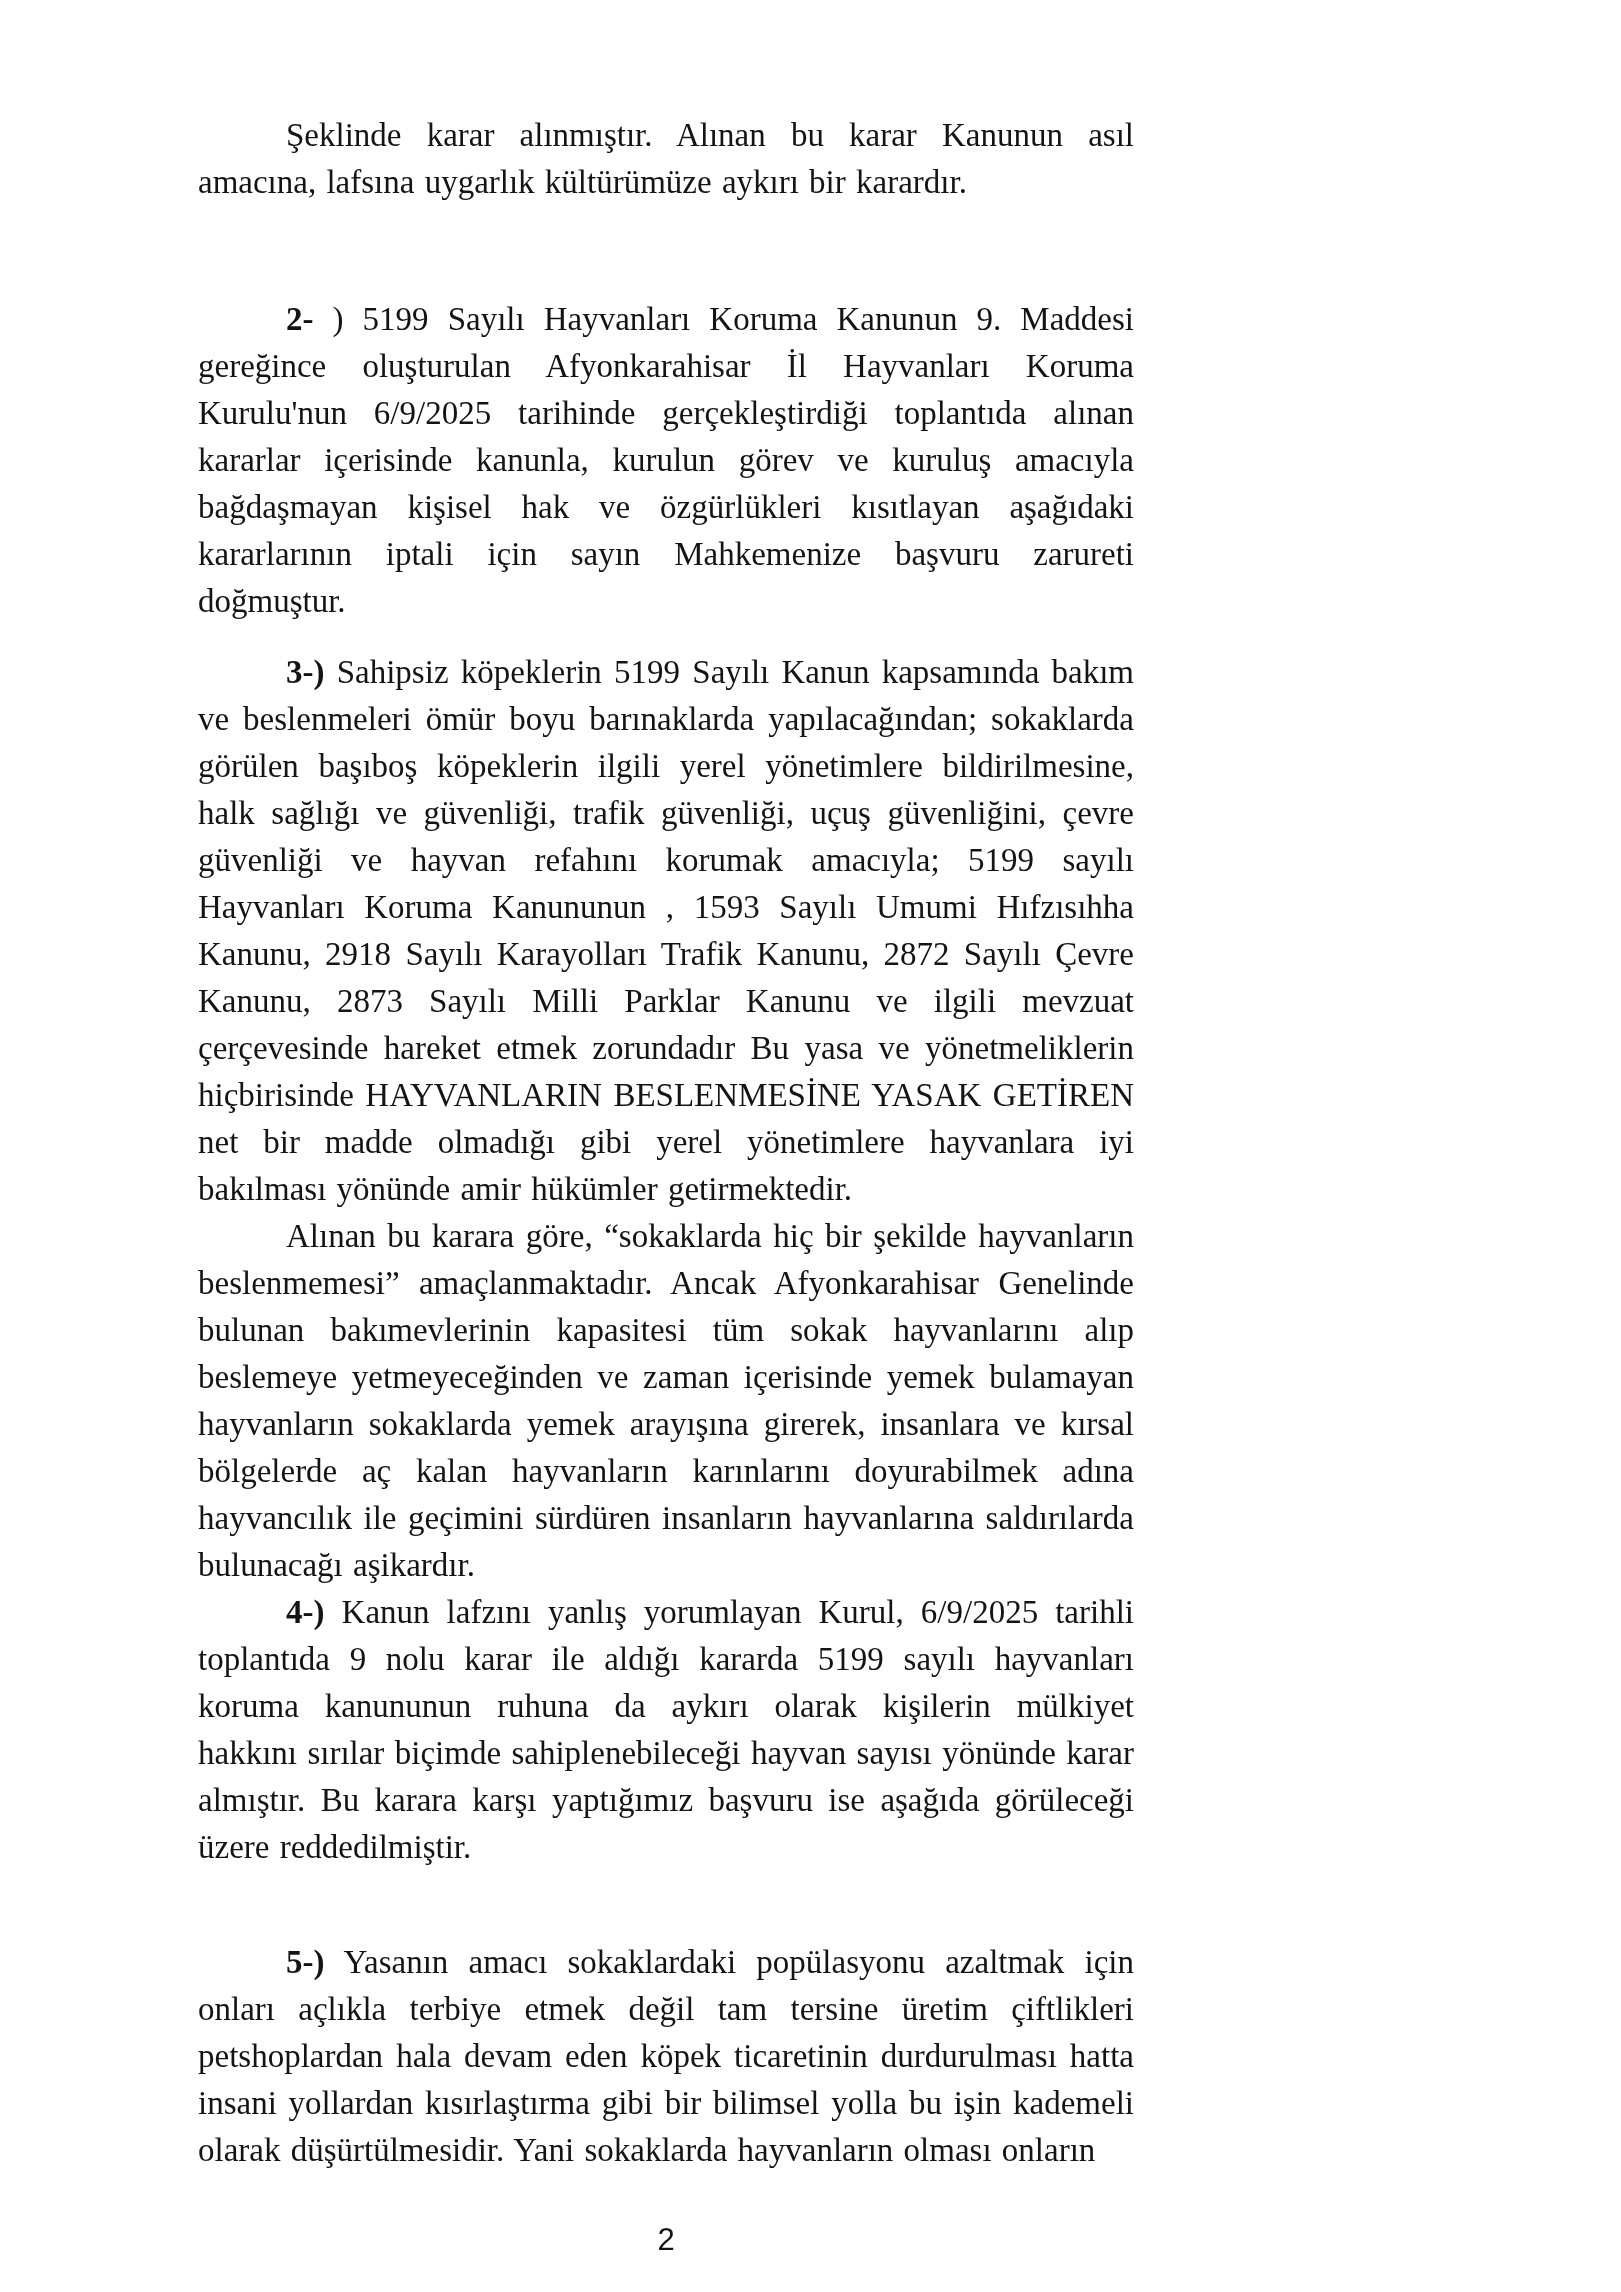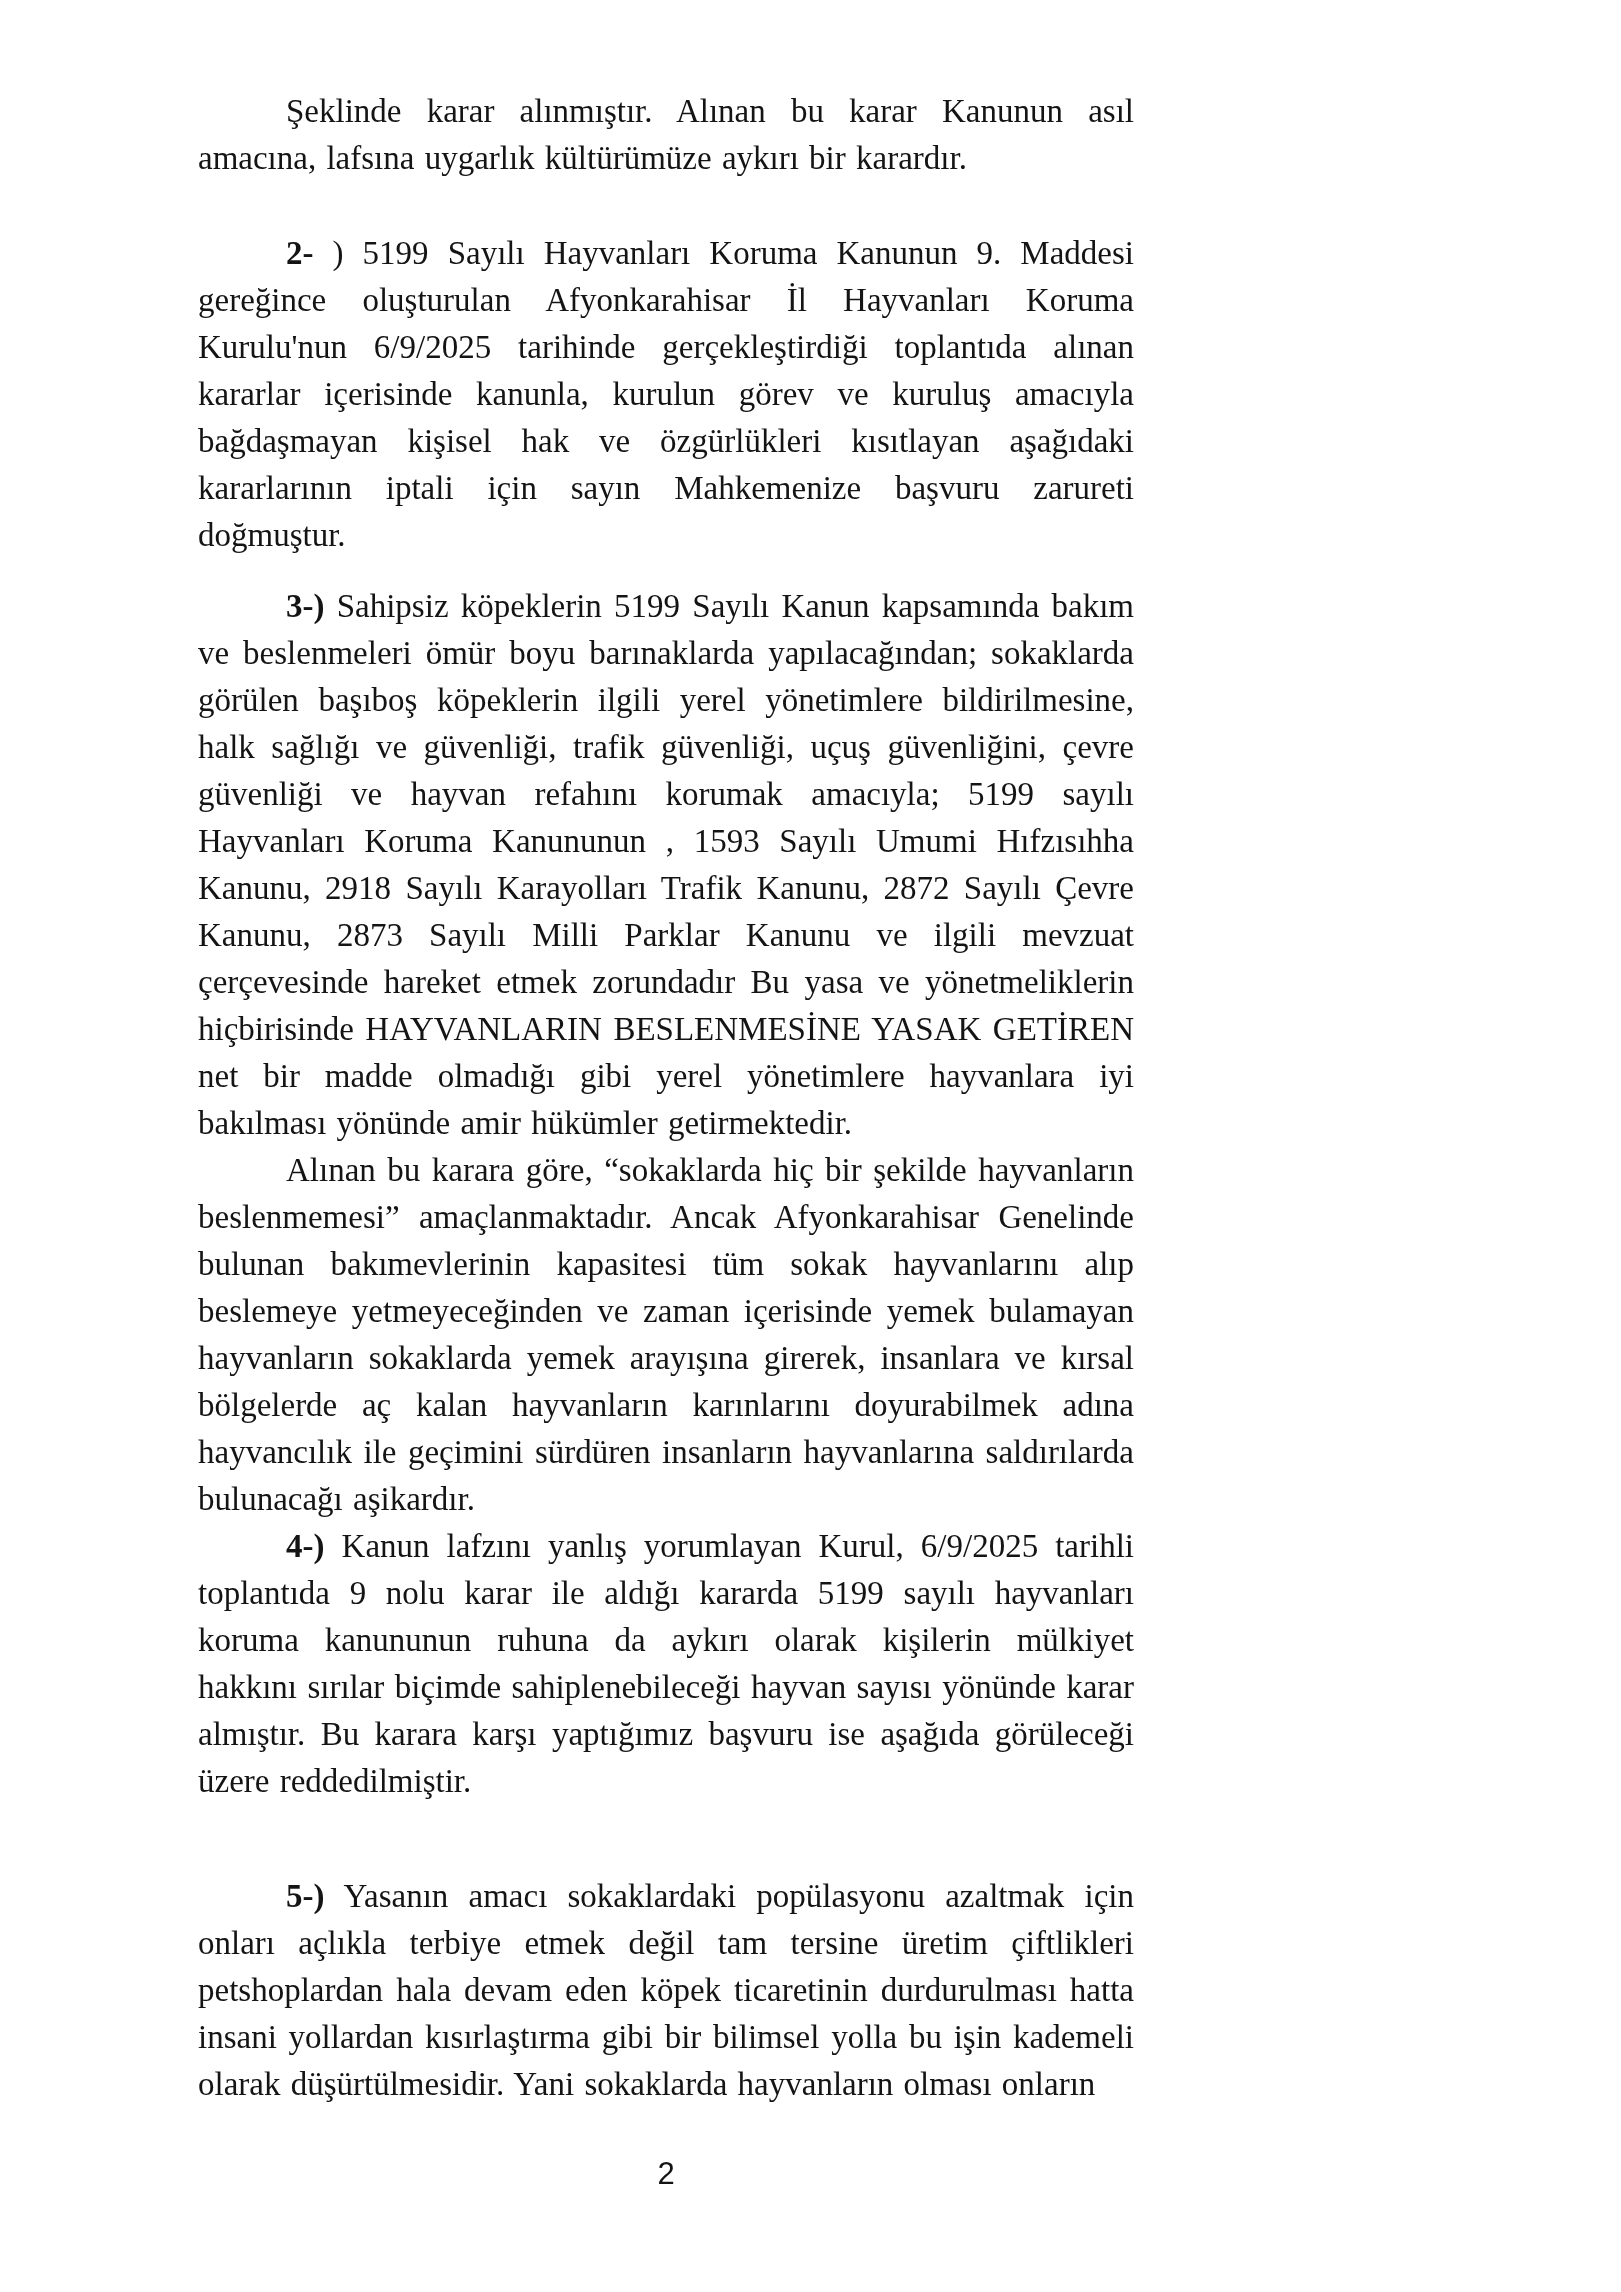--- a/index.html
+++ b/index.html
@@ -11,37 +11,37 @@
   body {
     width: 1621px;
     height: 2293px;
     overflow: hidden;
   }
   .page {
     box-sizing: border-box;
     width: 1331px;
     height: 2293px;
     background: #ffffff;
-    padding: 88px 197px 0 198px;
+    padding: 112px 197px 0 198px;
     color: #141414;
     font-family: "Liberation Serif", "DejaVu Serif", serif;
   }
   .para {
     margin: 0;
     font-size: 33px;
     line-height: 47px;
     text-align: justify;
     text-indent: 88px;
     word-spacing: 2px;
   }
   .para .num {
     font-weight: 700;
   }
   
-  .gap-after-intro   { margin-top: 48px; }
+  .gap-after-intro   { margin-top: 90px; }
   .gap-small         { margin-top: 23.5px; }
   .gap-medium        { }
   .gap-blankline-1   { }
   .gap-blankline-2   { margin-top: 68px; }
   .page-footer {
     margin-top: 47px;
     text-align: center;
     font-family: "Liberation Sans", "DejaVu Sans", sans-serif;
     font-size: 31px;
     line-height: 37px;

